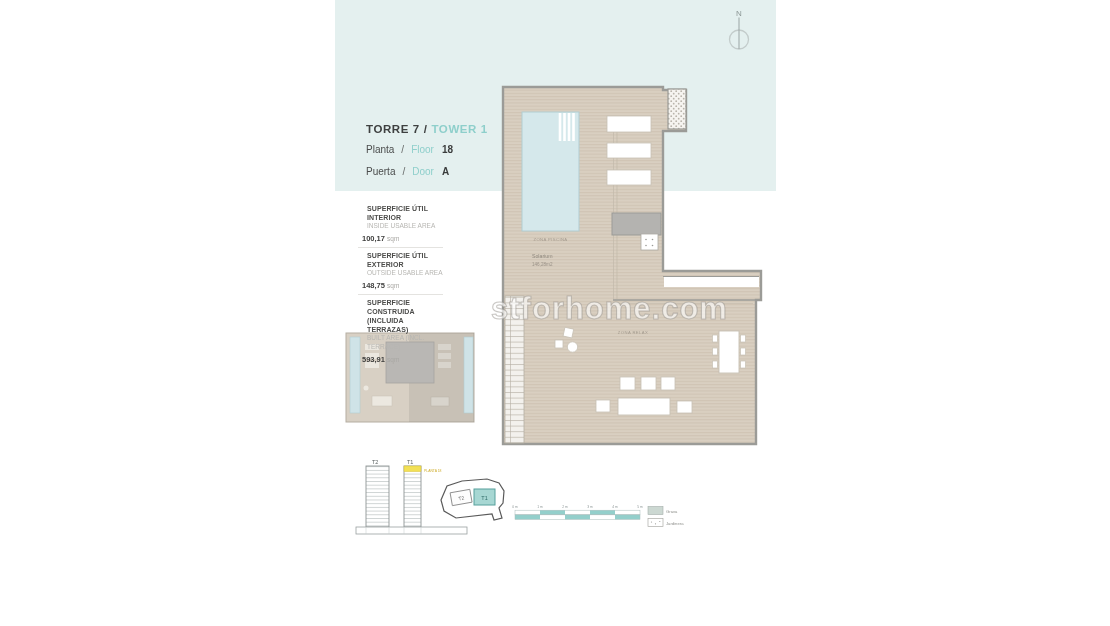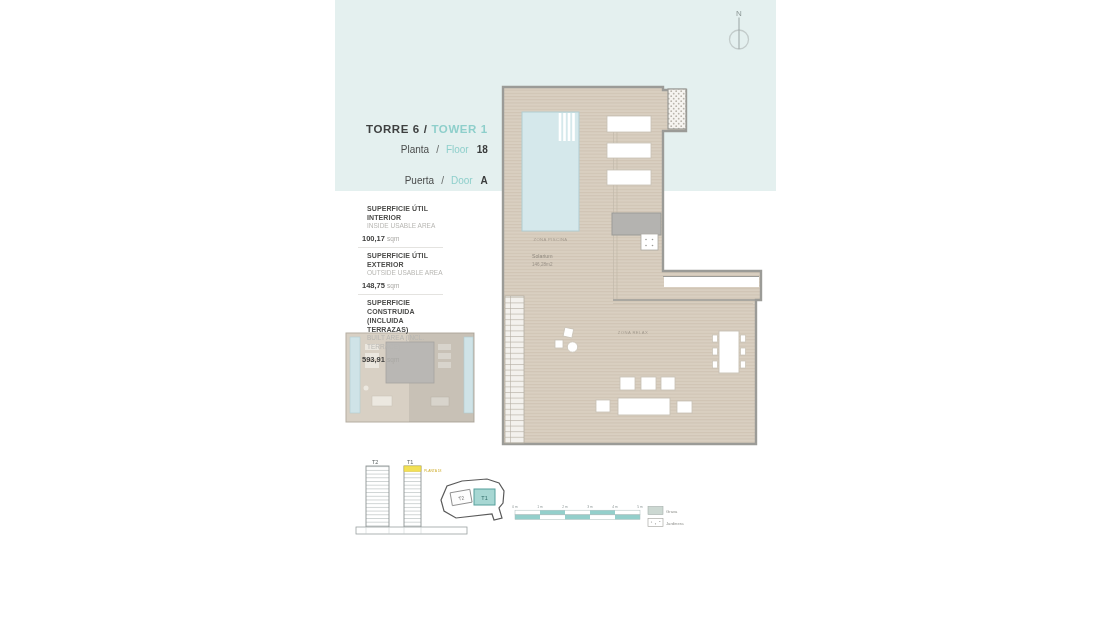--- a/index.html
+++ b/index.html
@@ -5,21 +5,21 @@
   html,body{margin:0;padding:0;background:#ffffff;}
   .page{position:relative;width:1110px;height:626px;background:#ffffff;overflow:hidden;
         font-family:"Liberation Sans",sans-serif;}
   .bluebg{position:absolute;left:335px;top:0;width:441px;height:191px;background:#e4f0ef;z-index:1;}
   .drawing{position:absolute;left:330px;top:0;width:450px;height:560px;z-index:2;}
   svg{font-family:"Liberation Sans",sans-serif;}
 
   .header{position:absolute;left:366px;top:123px;z-index:3;}
   .h-line1{font-size:11.5px;font-weight:bold;letter-spacing:.6px;color:#3e4040;white-space:nowrap;}
   .h-line1 .teal{color:#8ecfcb;margin-left:4px;}
-  .h-line{margin-top:9px;font-size:10px;color:#4a4c4c;white-space:nowrap;text-align:right;}
+  .h-line{margin-top:9px;font-size:10px;color:#4a4c4c;white-space:nowrap;}
   .h-line .slash{margin:0 7px;color:#6a6c6c;}
   .h-line .teal{color:#8ecfcb;}
   .h-line .val{font-weight:bold;color:#3a3c3c;margin-left:8px;}
 
   .areas{position:absolute;left:358px;top:201px;width:85px;z-index:3;}
   .area-entry{padding:3px 0 4px 0;}
   .area-entry + .area-entry{border-top:1px solid #e4e3e0;}
   .area-title{font-size:7px;font-weight:bold;color:#4c4c4a;padding-left:9px;line-height:1.3;letter-spacing:.1px;}
   .area-title:empty{display:none;}
   .area-sub{font-size:6.5px;color:#b7b6b2;padding-left:9px;line-height:1.35;}
@@ -32,26 +32,26 @@
 </style>
 </head>
 <body>
 
 <div class="page">
 
   <div class="bluebg"></div>
 
   <div class="header">
     <div class="h-line1">
-      <span>TORRE 6 /</span><span class="teal">TOWER 1</span>
+      <span>TORRE 7 /</span><span class="teal">TOWER 1</span>
     </div>
     <div class="h-line">
       <span>Planta</span><span class="slash">/</span><span class="teal">Floor</span><span class="val">18</span>
     </div>
-    <div class="h-line" style="margin-top:20px;">
+    <div class="h-line" style="margin-top:11px;">
       <span>Puerta</span><span class="slash">/</span><span class="teal">Door</span><span class="val">A</span>
     </div>
   </div>
 
   <div class="areas">
     <div class="area-entry">
       <div class="area-title">SUPERFICIE ÚTIL INTERIOR</div>
 
       <div class="area-sub">INSIDE USABLE AREA</div>
       <div class="area-val"><span>100,17</span> <span class="unit">sqm</span></div>
@@ -228,14 +228,15 @@
       <g>
         <rect x="648" y="518.5" width="15" height="8" fill="#ffffff" stroke="#ababa7" stroke-width="0.7"></rect>
         <circle cx="651.5" cy="522" r="0.6" fill="#9a9a96"></circle>
         <circle cx="655.5" cy="523.8" r="0.6" fill="#9a9a96"></circle>
         <circle cx="659.8" cy="521.5" r="0.6" fill="#9a9a96"></circle>
       </g>
       <text x="666" y="524.5" font-size="4.2" fill="#8f908c">Jardinera</text>
     </g>
   </svg>
 
+  <div class="watermark">stforhome.com</div>
 
 </div>
 
 </body></html>

